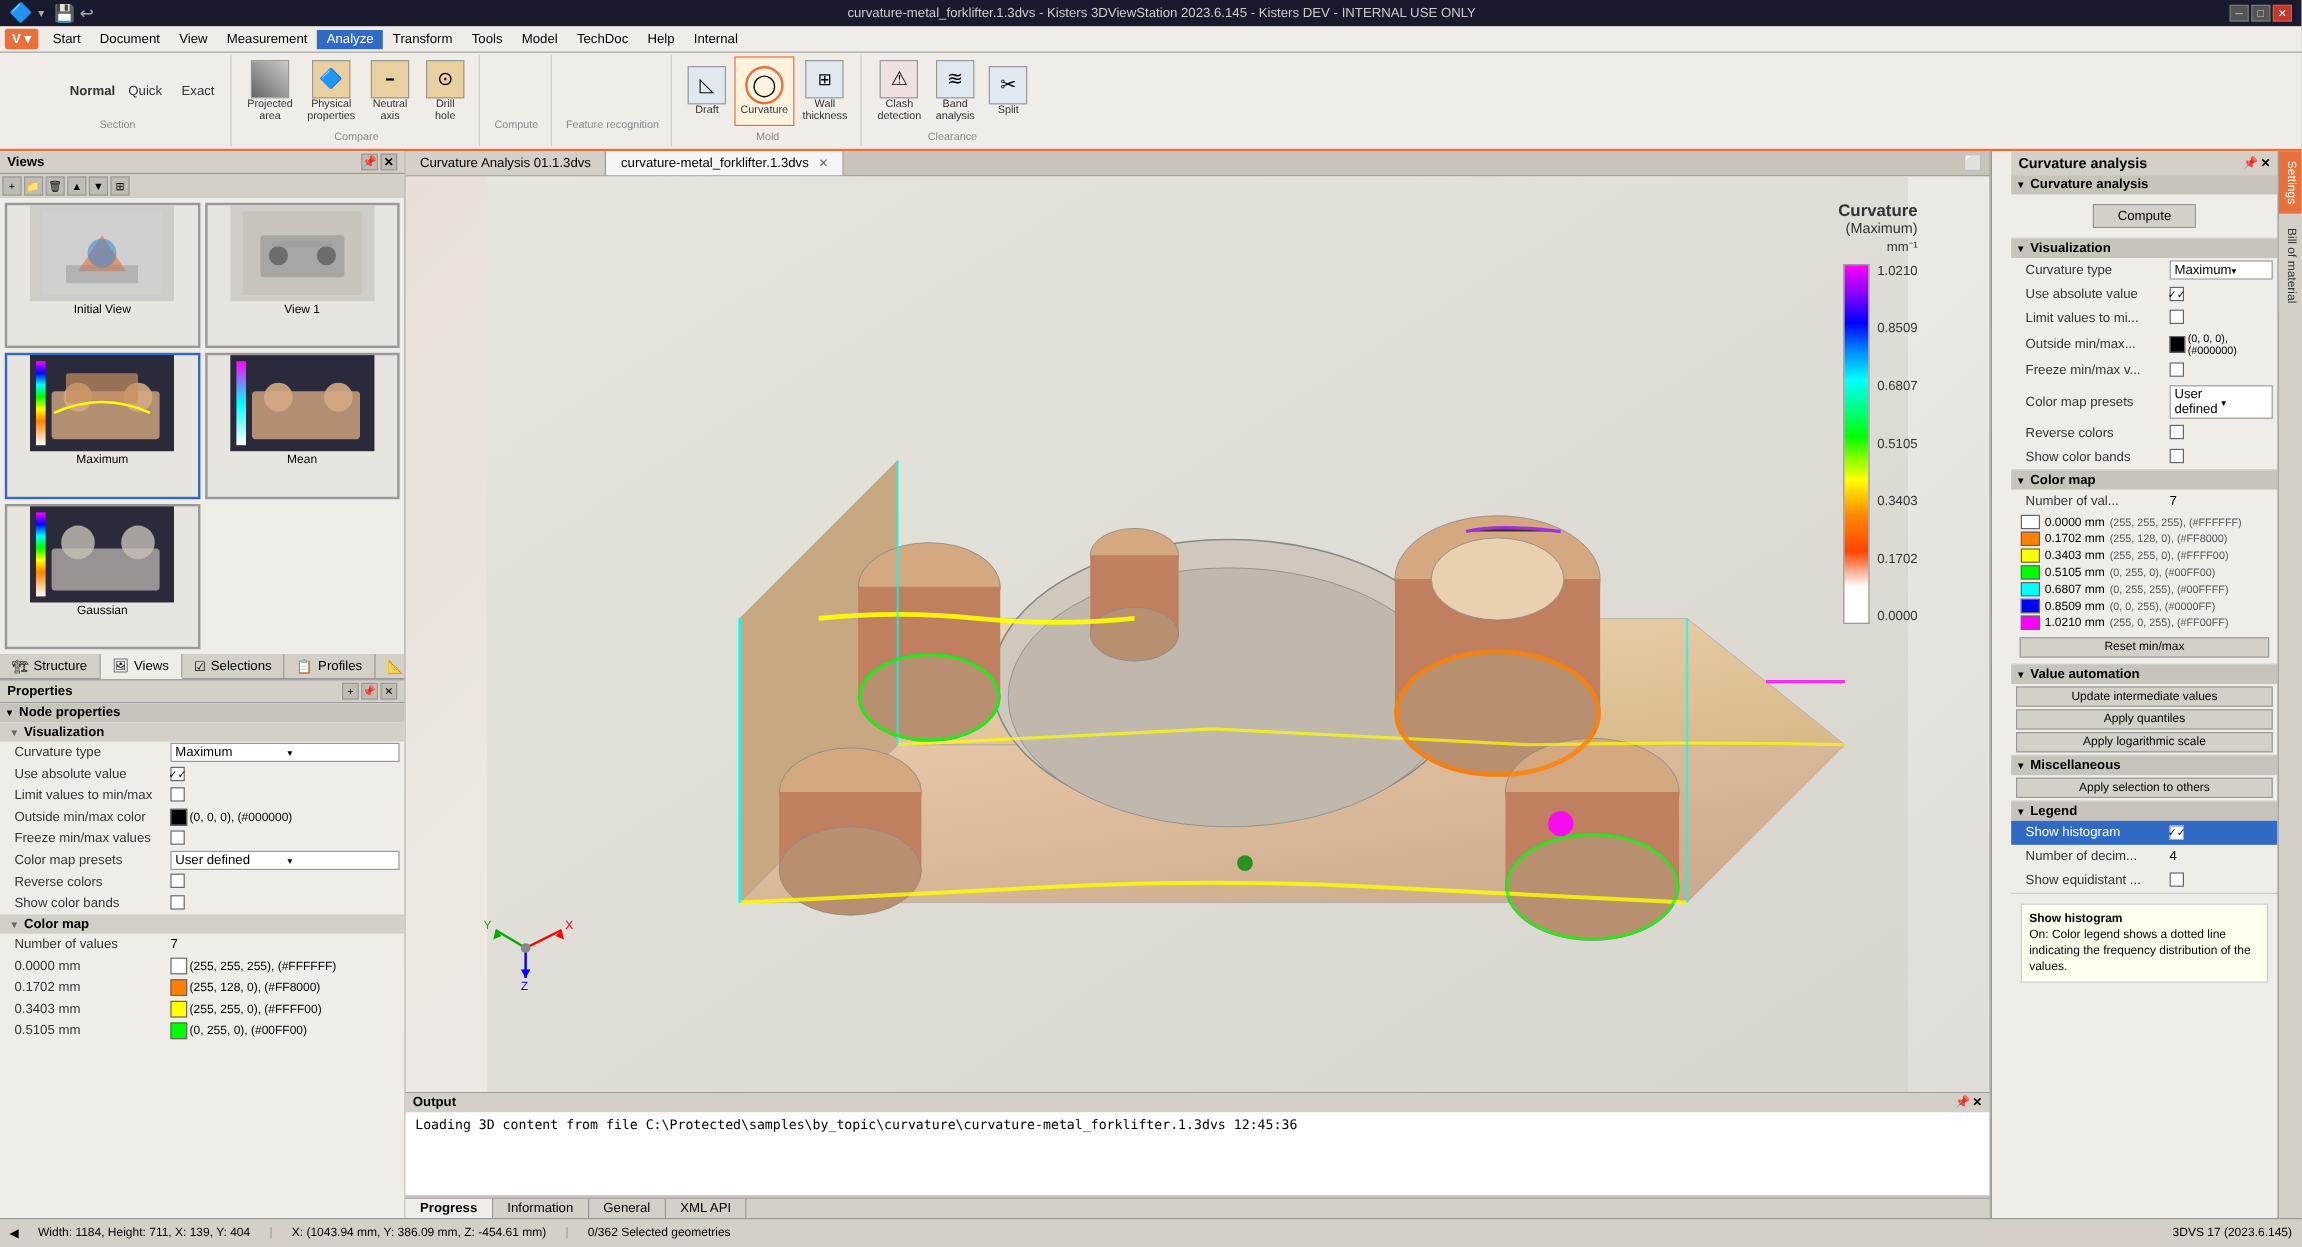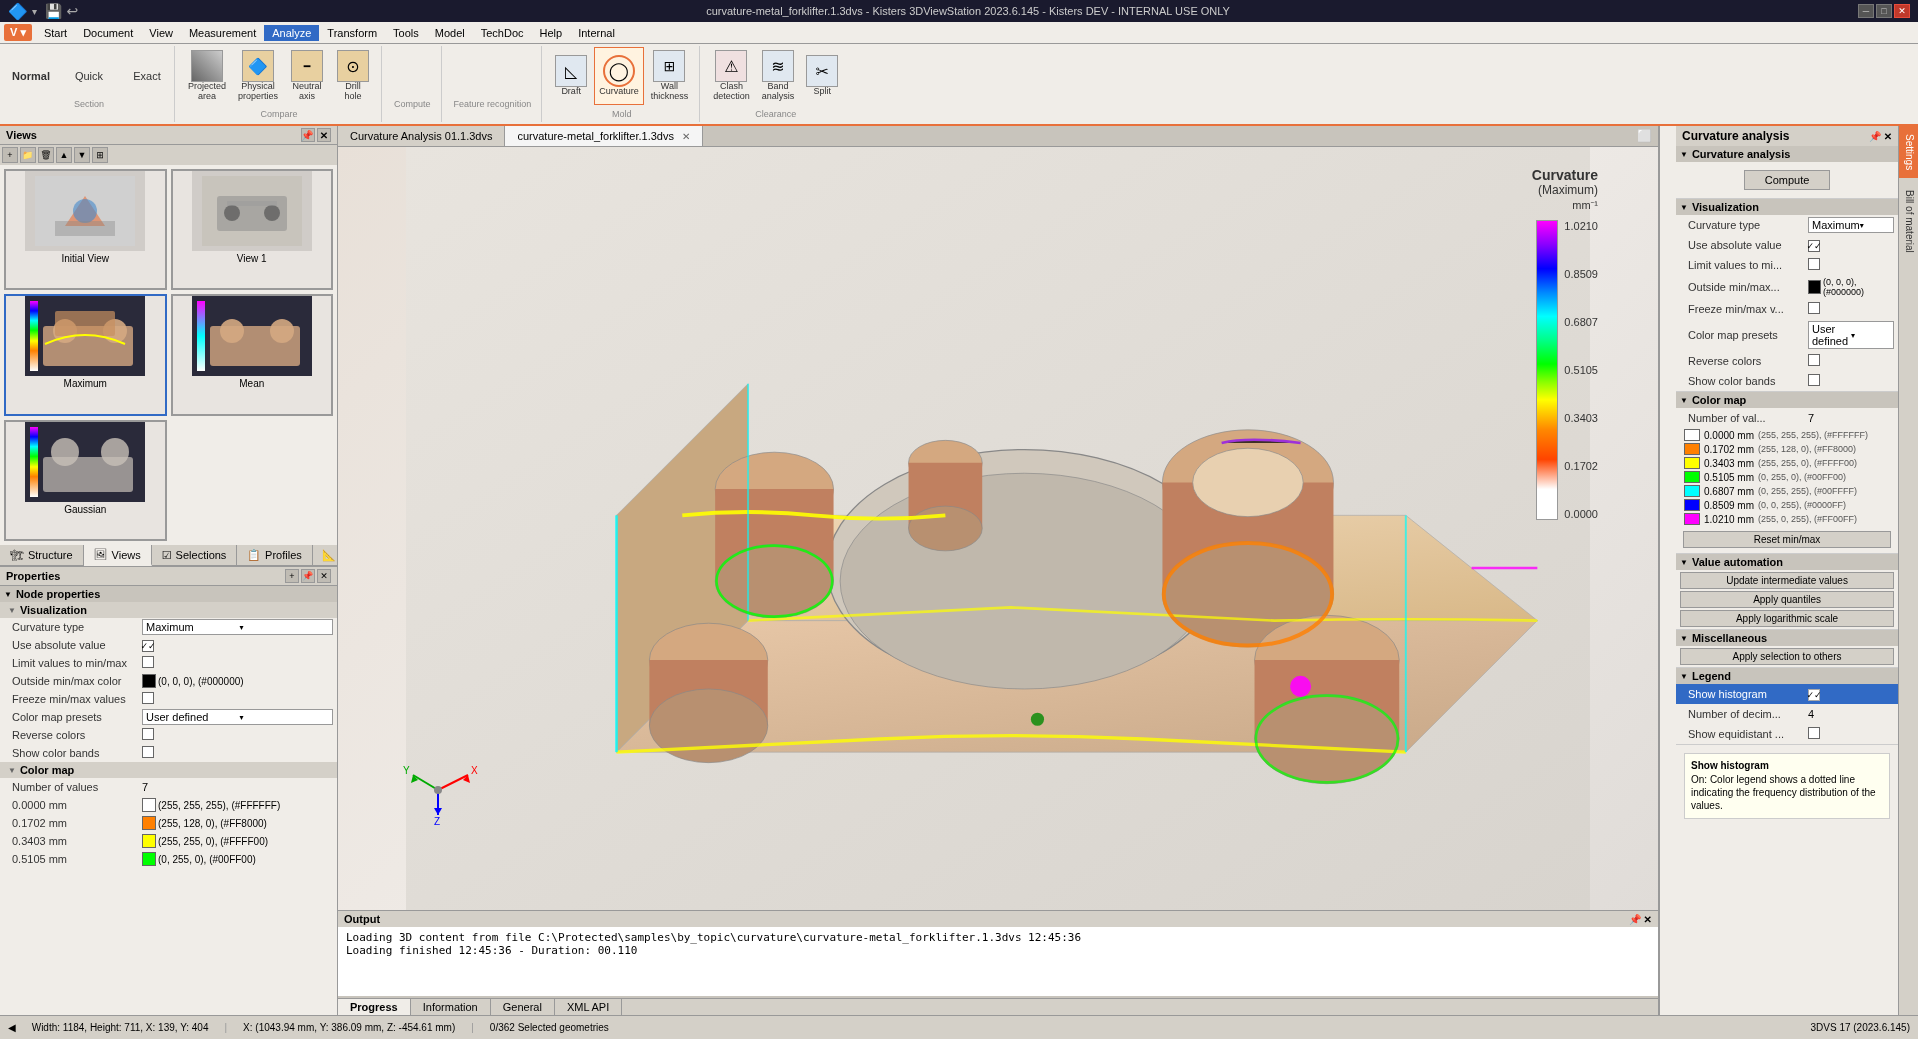--- a/index.html
+++ b/index.html
@@ -132,21 +132,21 @@
   <span class="menu-item">Model</span>
   <span class="menu-item">TechDoc</span>
   <span class="menu-item">Help</span>
   <span class="menu-item">Internal</span>
 </div>
 
 <div id="toolbar" style="height:82px;overflow:hidden;">
 
   <div class="toolbar-group">
     <div style="display:flex;flex-direction:column;align-items:center;gap:2px;">
-      <div style="display:flex;gap:16px;">
+      <div style="display:flex;gap:2px;margin-left:46px;">
         <div class="toolbar-btn">
           <div class="toolbar-icon" style="font-size:11px;font-weight:bold;color:#333;">Normal</div>
         </div>
         <div class="toolbar-btn">
           <div class="toolbar-icon" style="font-size:11px;color:#333;">Quick</div>
         </div>
         <div class="toolbar-btn">
           <div class="toolbar-icon" style="font-size:11px;color:#333;">Exact</div>
         </div>
       </div>
@@ -626,21 +626,20 @@
     <div id="output-panel">
       <div class="output-header">
         <span>Output</span>
         <div style="display:flex;gap:2px;">
           <span style="cursor:pointer;font-size:10px;">📌</span>
           <span style="cursor:pointer;font-size:10px;">✕</span>
         </div>
       </div>
       <div class="output-content">
         <div>Loading 3D content from file C:\Protected\samples\by_topic\curvature\curvature-metal_forklifter.1.3dvs  12:45:36</div>
-        <div>Loading finished 12:45:36 - Duration: 00.110</div>
       </div>
       <div style="background:#c8c4bc;height:2px;"></div>
       <div class="output-tabs">
         <div class="output-tab active">Progress</div>
         <div class="output-tab">Information</div>
         <div class="output-tab">General</div>
         <div class="output-tab">XML API</div>
       </div>
     </div>
   </div>

